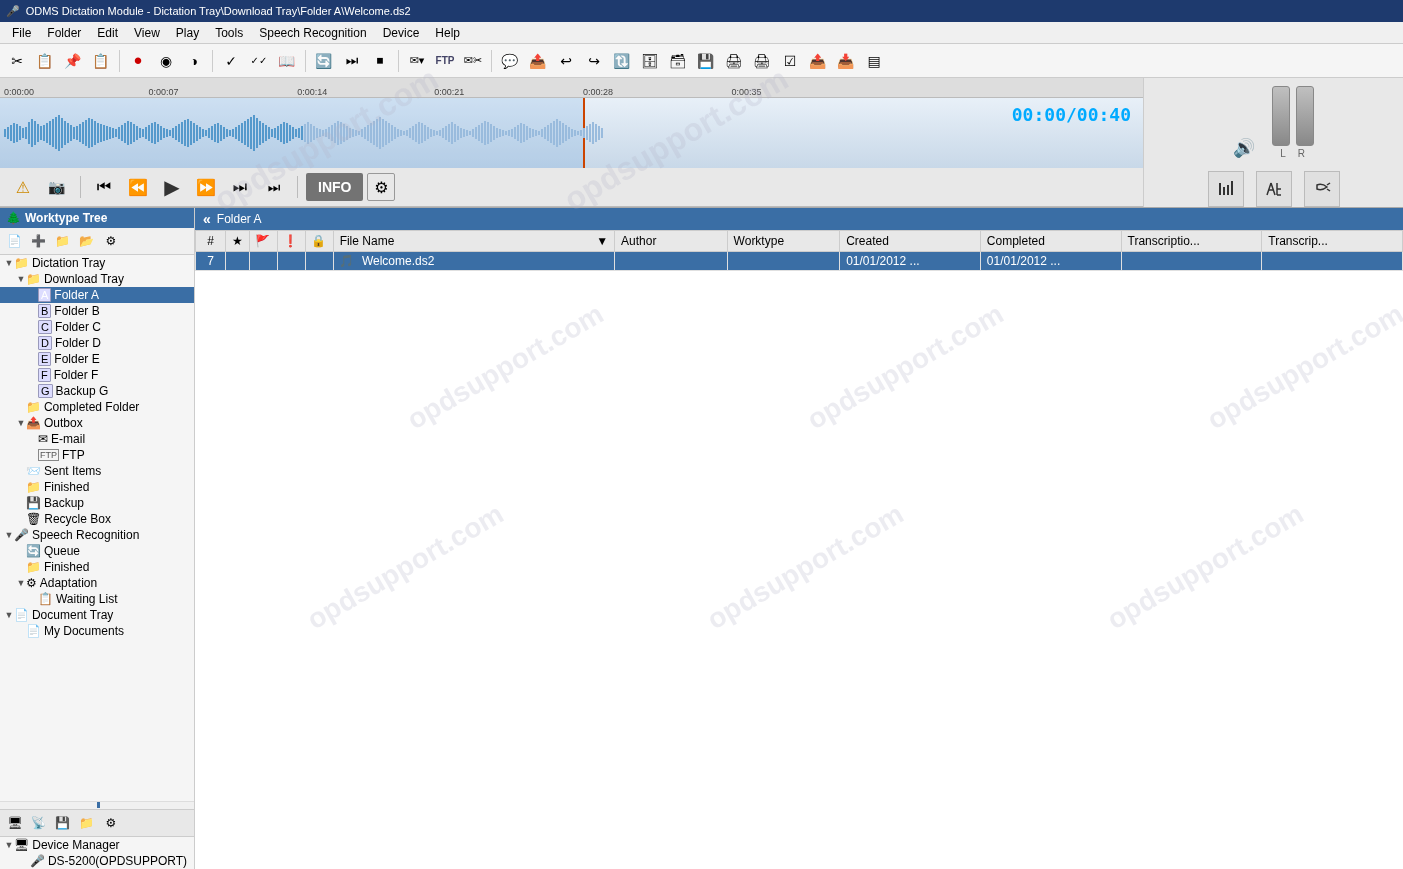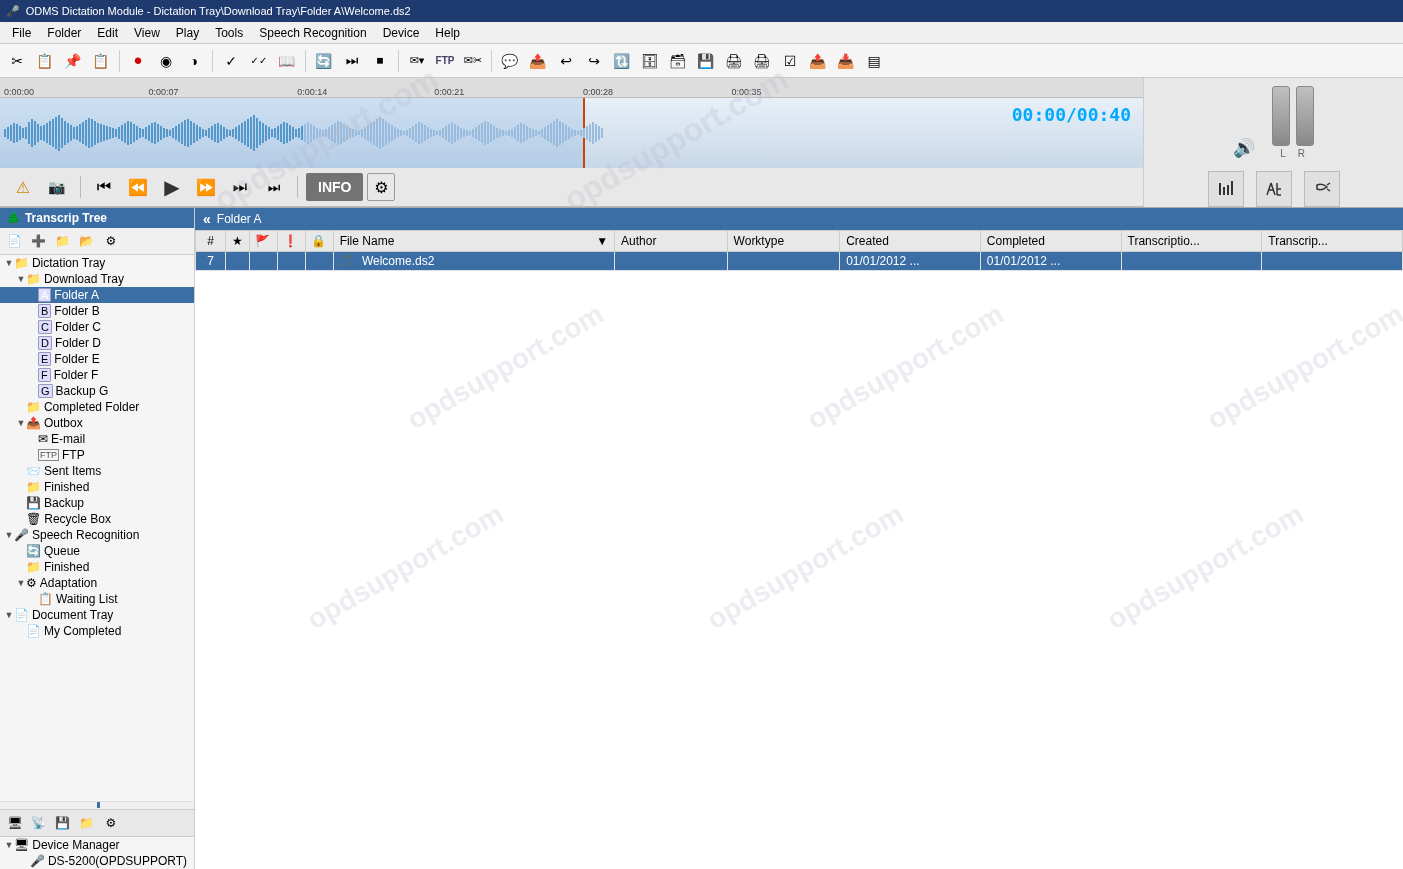--- a/index.html
+++ b/index.html
@@ -701,21 +701,21 @@
         </div>
       </div>
     </div>
   </div>
 
   <div id="content-area" style="flex:1; display:flex; overflow:hidden;">
 
     <div id="sidebar">
       <div id="sidebar-header">
         <span>🌲</span>
-        <span>Transcrip Tree</span>
+        <span>Worktype Tree</span>
       </div>
       <div id="sidebar-toolbar">
         <button class="stb-btn" title="New">📄</button>
         <button class="stb-btn" title="Add">➕</button>
         <button class="stb-btn" title="Folder">📁</button>
         <button class="stb-btn" title="Open">📂</button>
         <button class="stb-btn" title="Settings">⚙</button>
       </div>
 
       <div id="sidebar-tree" style="overflow-y:auto; flex:1;">
@@ -854,21 +854,21 @@
 
         <div class="tree-item tree-indent-0">
           <span class="collapse-chevron">▼</span>
           <span class="tree-icon">📄</span>
           <span>Document Tray</span>
         </div>
 
         <div class="tree-item tree-indent-1">
           <span class="collapse-chevron"> </span>
           <span class="tree-icon">📄</span>
-          <span>My Completed</span>
+          <span>My Documents</span>
         </div>
 
       </div>
 
       <div style="height:8px; background:#f0f0f0; border-top:1px solid #ddd;">
         <div style="width:3px; height:6px; background:#3a6ea5; margin-left:50%;"></div>
       </div>
 
       <div id="sidebar-bottom-toolbar" style="display:flex; align-items:center; padding:2px 4px; background:#e8e8e8; border-top:1px solid #ccc; gap:2px; height:28px;">
         <button class="stb-btn">🖥</button>

